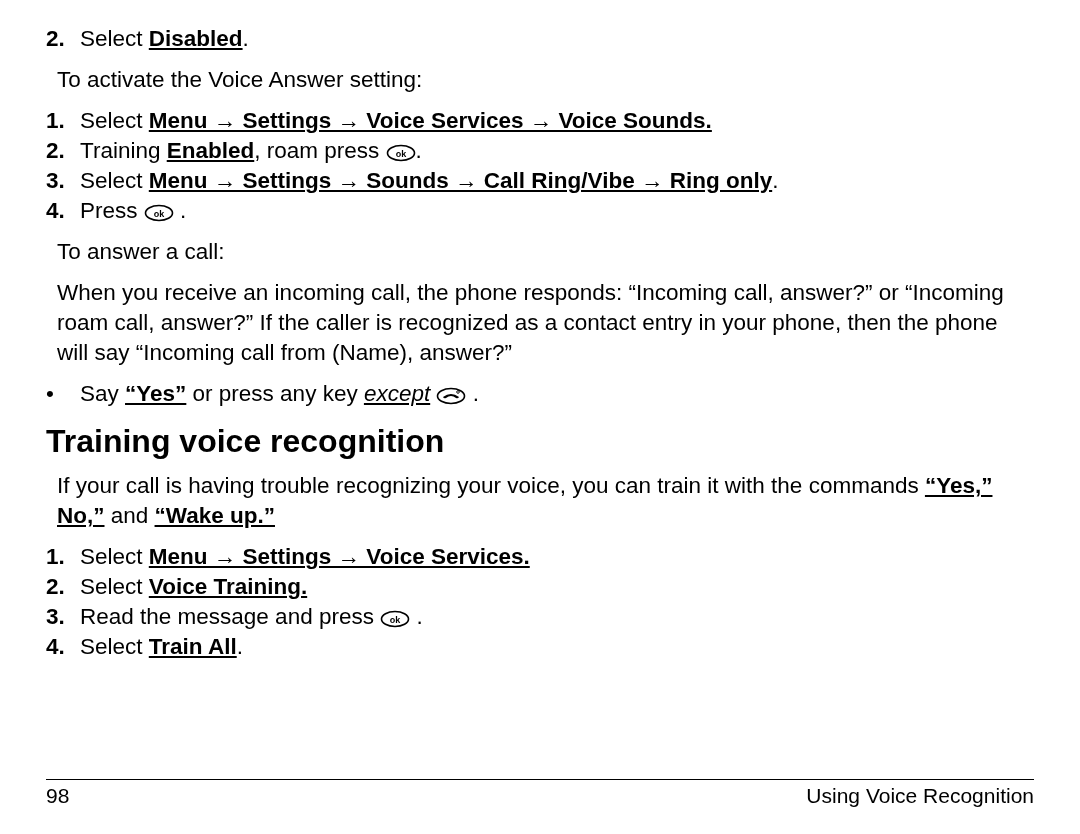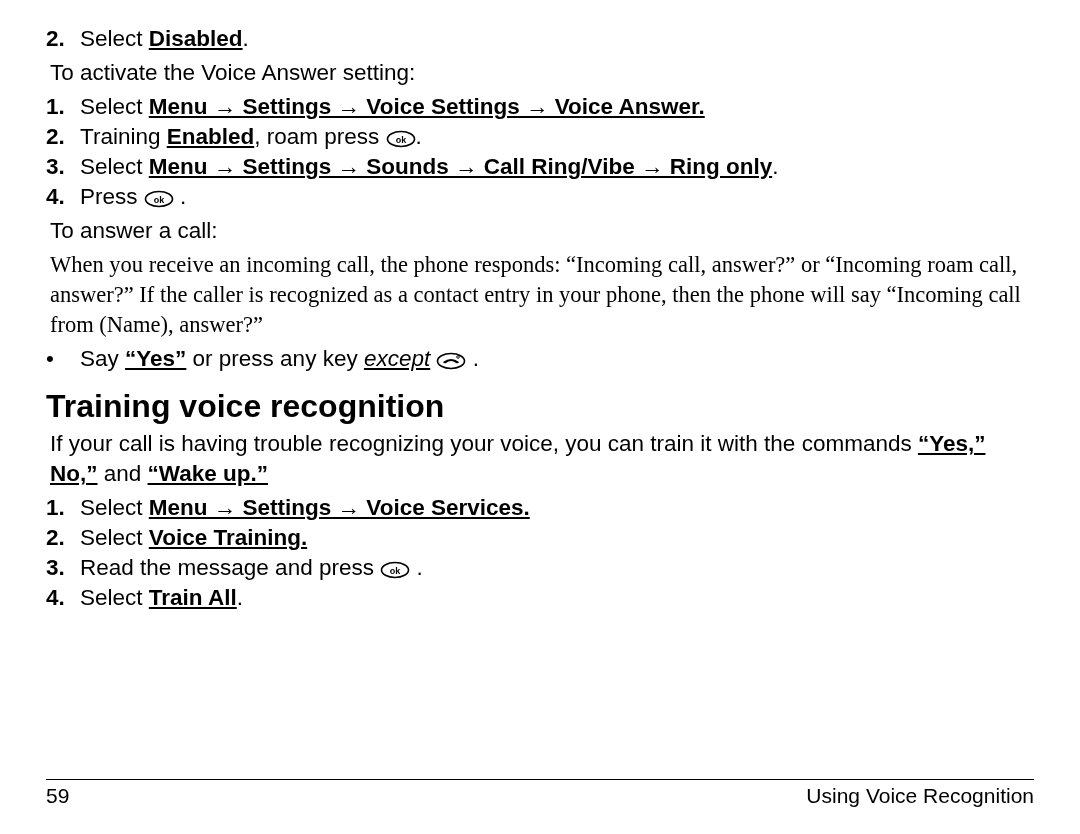--- a/index.html
+++ b/index.html
@@ -31,21 +31,21 @@
   .num {
     font-weight: bold;
     width: 34px;
     flex: 0 0 34px;
   }
   .num-text {
     flex: 1 1 auto;
   }
   .bold { font-weight: bold; text-decoration: underline; }
   .ital { font-style: italic; text-decoration: underline; }
-  .para { margin: 4px; }
+  .para { margin: 11px; }
   .bullet-item {
     display: flex;
     align-items: flex-start;
   }
   .bullet {
     width: 34px;
     flex: 0 0 34px;
     text-align: left;
   }
   h2.section-heading {
@@ -88,21 +88,21 @@
     <span class="num-text">
       <span>Select </span><span class="bold">Disabled</span><span>.</span>
     </span>
   </div>
 
   <p class="line para">To activate the Voice Answer setting:</p>
 
   <div class="line num-item">
     <span class="num">1.</span>
     <span class="num-text">
-      <span>Select </span><span class="bold">Menu → Settings → Voice Settings → Voice Answer.</span>
+      <span>Select </span><span class="bold">Menu → Settings → Voice Services → Voice Sounds.</span>
     </span>
   </div>
 
   <div class="line num-item">
     <span class="num">2.</span>
     <span class="num-text">
       <span>Training </span><span class="bold">Enabled</span><span>, roam press </span>
       <span class="ok-icon">
         <svg viewBox="0 0 30 18" width="30" height="18">
           <ellipse cx="15" cy="9" rx="13.5" ry="7.5" fill="none" stroke="#000" stroke-width="1.6"></ellipse>
@@ -127,21 +127,21 @@
         <svg viewBox="0 0 30 18" width="30" height="18">
           <ellipse cx="15" cy="9" rx="13.5" ry="7.5" fill="none" stroke="#000" stroke-width="1.6"></ellipse>
           <text x="15" y="12.5" font-size="9" font-family="Arial" font-weight="bold" text-anchor="middle">ok</text>
         </svg>
       </span><span> .</span>
     </span>
   </div>
 
   <p class="line para">To answer a call:</p>
 
-  <p class="line para" style="max-width: 990px; font-family: Liberation Serif, serif;">When you receive an incoming call, the phone responds: “Incoming call, answer?” or “Incoming roam call, answer?” If the caller is recognized as a contact entry in your phone, then the phone will say “Incoming call from (Name), answer?”</p>
+  <p class="line para" style="max-width: 990px;">When you receive an incoming call, the phone responds: “Incoming call, answer?” or “Incoming roam call, answer?” If the caller is recognized as a contact entry in your phone, then the phone will say “Incoming call from (Name), answer?”</p>
 
   <div class="line bullet-item">
     <span class="bullet">•</span>
     <span class="num-text">
       <span>Say </span><span class="bold">“Yes”</span><span> or press any key </span><span class="ital">except</span>
       <span class="end-icon">
         <svg viewBox="0 0 30 18" width="30" height="18">
           <ellipse cx="15" cy="9" rx="13.5" ry="7.5" fill="none" stroke="#000" stroke-width="1.6"></ellipse>
           <path d="M7 10 Q15 4 23 10 Q22 12 20 11 Q15 7 10 11 Q8 12 7 10 Z" fill="#000"></path>
           <circle cx="22" cy="5" r="1.3" fill="none" stroke="#000" stroke-width="0.9"></circle>
@@ -184,17 +184,17 @@
   </div>
 
   <div class="line num-item">
     <span class="num">4.</span>
     <span class="num-text">
       <span>Select </span><span class="bold">Train All</span><span>.</span>
     </span>
   </div>
 
   <div class="footer">
-    <span>59</span>
+    <span>98</span>
     <span>Using Voice Recognition</span>
   </div>
 
 </div>
 
 </body></html>

